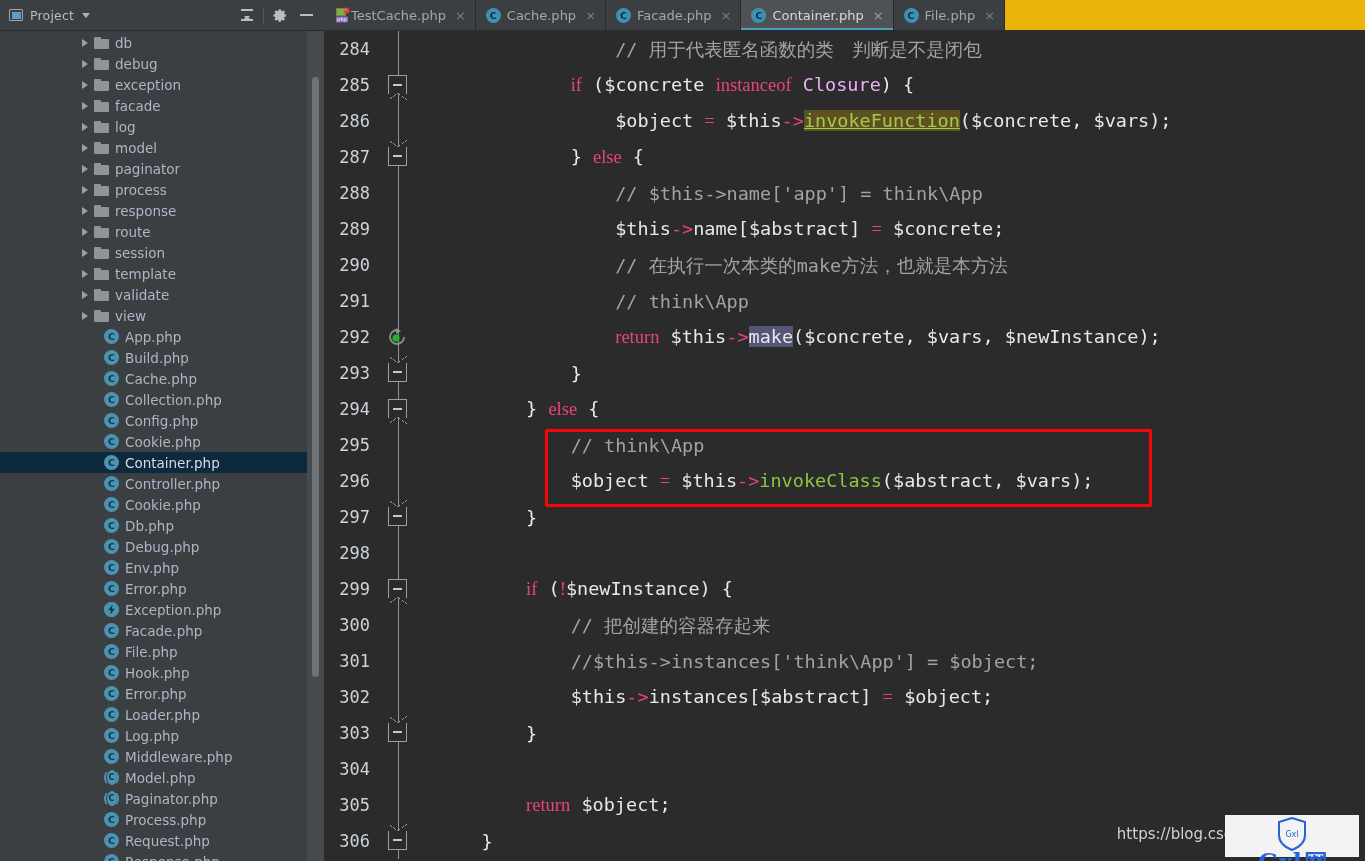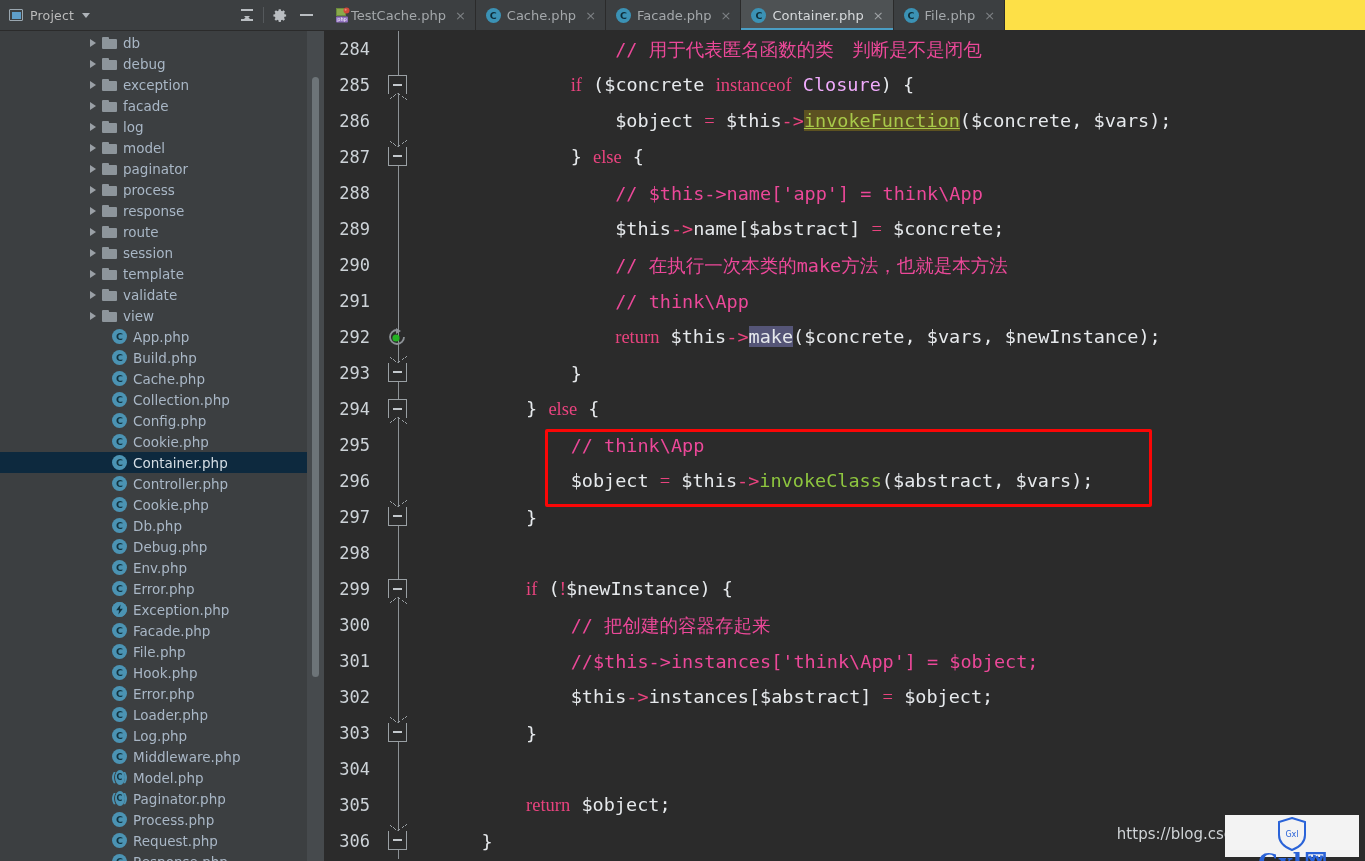--- a/index.html
+++ b/index.html
@@ -50,21 +50,21 @@
   .collapse-ico .ar-dn {
     position:absolute; left:4px; top:8px; width:0;height:0;
     border-left:3px solid transparent;border-right:3px solid transparent;border-top:3.5px solid #b9bdc1;
   }
   .tool-sep { width:1px;height:16px;background:#55595c; margin:0 3px;}
   .gear-ico { width:15px;height:15px; }
   .minus-ico { width:13px;height:2px;background:#b9bdc1; }
 
   
   .tabbar {
-    flex:1; background:#fde047; display:flex; align-items:stretch;
+    flex:1; background:#eab308; display:flex; align-items:stretch;
     border-bottom:1px solid #2b2b2b; overflow:hidden;
   }
   .tab {
     display:flex; align-items:center; padding:0 9px 0 10px;
     border-right:1px solid #2b2b2b;
     color:#a4a8ab; font-size:13px; white-space:nowrap; position:relative;
     background:#3c3f41;
   }
   .tab.active { background:#4e5254; color:#d6d9db; }
   .tab.active::after {
@@ -83,21 +83,21 @@
   .body-row { flex:1; display:flex; min-height:0; }
 
   
   .sidebar {
     width:325px; flex:0 0 325px; background:#3c3f41; position:relative; overflow:hidden;
     border-right:1px solid #2b2b2b;
   }
   .tree { padding-top:1px; }
   .trow {
     height:21px; display:flex; align-items:center; white-space:nowrap;
-    color:#a9b7c6; font-size:13px; padding-left:16px;text-align:center;
+    color:#a9b7c6; font-size:13px; padding-left:8px;text-align:center;
   }
   .trow.selected { background:#0d293e; }
   .trow .arrow {
     width:0;height:0;margin-left:2px;margin-right:6px;flex:0 0 auto;
     border-top:4.5px solid transparent;border-bottom:4.5px solid transparent;border-left:6px solid #9aa0a6;
   }
   .folder-ico { width:15px;height:12px;position:relative;margin-right:6px;flex:0 0 15px; }
   .folder-ico .f-b { position:absolute;left:0;top:2px;width:15px;height:10px;background:#8d959b;border-radius:1px;}
   .folder-ico .f-t { position:absolute;left:0;top:0px;width:7px;height:3px;background:#8d959b;border-radius:1px 1px 0 0;}
   .file-ico { width:15px;height:15px;margin-right:6px;flex:0 0 15px; border-radius:50%;
@@ -150,21 +150,21 @@
     content:''; position:absolute; left:-1px; top:-7px; width:19px; height:7px;
     background:
       linear-gradient(to top right, transparent 49.6%, #9aa0a4 49.6%, #9aa0a4 54%, transparent 54%) left/50% 100% no-repeat,
       linear-gradient(to top left, transparent 49.6%, #9aa0a4 49.6%, #9aa0a4 54%, transparent 54%) right/50% 100% no-repeat;
   }
   .recursion-ico { position:absolute; left:7px; top:8px; width:20px; height:20px; }
 
   
   .kw   { color:#e8437e;font-family:Liberation Serif, serif; }
   .var  { color:#e6e9ec; }
-  .cmt  { color:#ec4899; }
+  .cmt  { color:#a3a3a3; }
   .fn   { color:#8ec63f; }
   .cls  { color:#f0abfc; }
   .op   { color:#e6e9ec; }
   .arrow-op { color:#e8437e; }
   .hl-usage { background:#5c5121; color:#a8c94a; text-decoration:underline; text-decoration-color:#a8c94a; }
   .hl-sel { background:#555577; color:#e6e9ec; }
 
   .red-box {
     position:absolute; border:3px solid #fb0606; border-radius:2px; pointer-events:none;
   }

